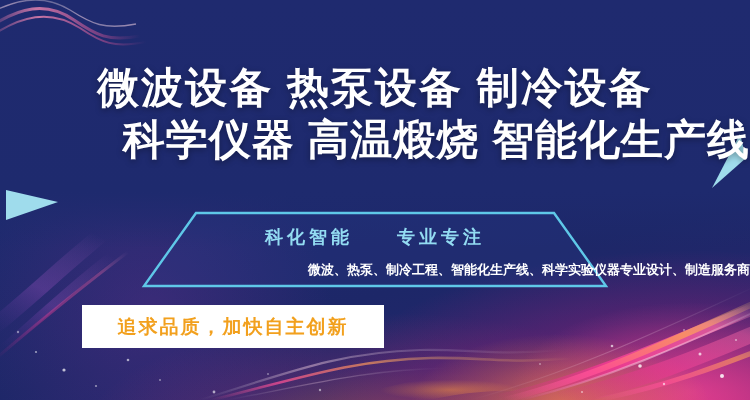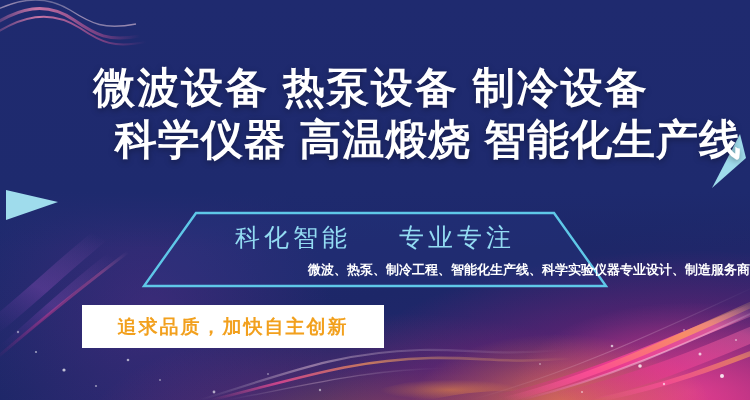--- a/index.html
+++ b/index.html
@@ -23,42 +23,42 @@
     background:linear-gradient(180deg,#1f2a6f 0%,#1e2a6e 48%,rgba(30,42,110,0) 62%);
   }
   .streaks{position:absolute;inset:0;}
   .sparkles{position:absolute;inset:0;}
 
   
   .tri{position:absolute;}
 
   
   .headline{
-    position:absolute;left:0;right:8px;top:62px;
+    position:absolute;left:0;right:0;top:62px;
     text-align:center;
     color:#ffffff;
     font-weight:bold;
     font-size:42px;
     line-height:52px;
     letter-spacing:2px;
     text-shadow:0 2px 6px rgba(0,0,0,.35);
     white-space:nowrap;
   }
   .headline .line{display:block;}
   .headline .line2{letter-spacing:1px;text-align:right;}
 
   
   .trap-wrap{position:absolute;left:0;right:0;top:210px;height:82px;}
   .trap-svg{position:absolute;left:0;top:0;}
   .slogan{
     position:absolute;left:0;right:0;top:12px;
     text-align:center;
     color:#93dcf2;
-    font-size:25px;
-    font-weight:normal;
+    font-size:18px;
+    font-weight:bold;
     letter-spacing:4px;
     line-height:30px;
     white-space:nowrap;
   }
   .slogan .gap{display:inline-block;width:26px;}
   .subtitle{
     position:absolute;left:0;right:0;top:52px;
     text-align:right;
     color:#ffffff;
     font-size:13px;

